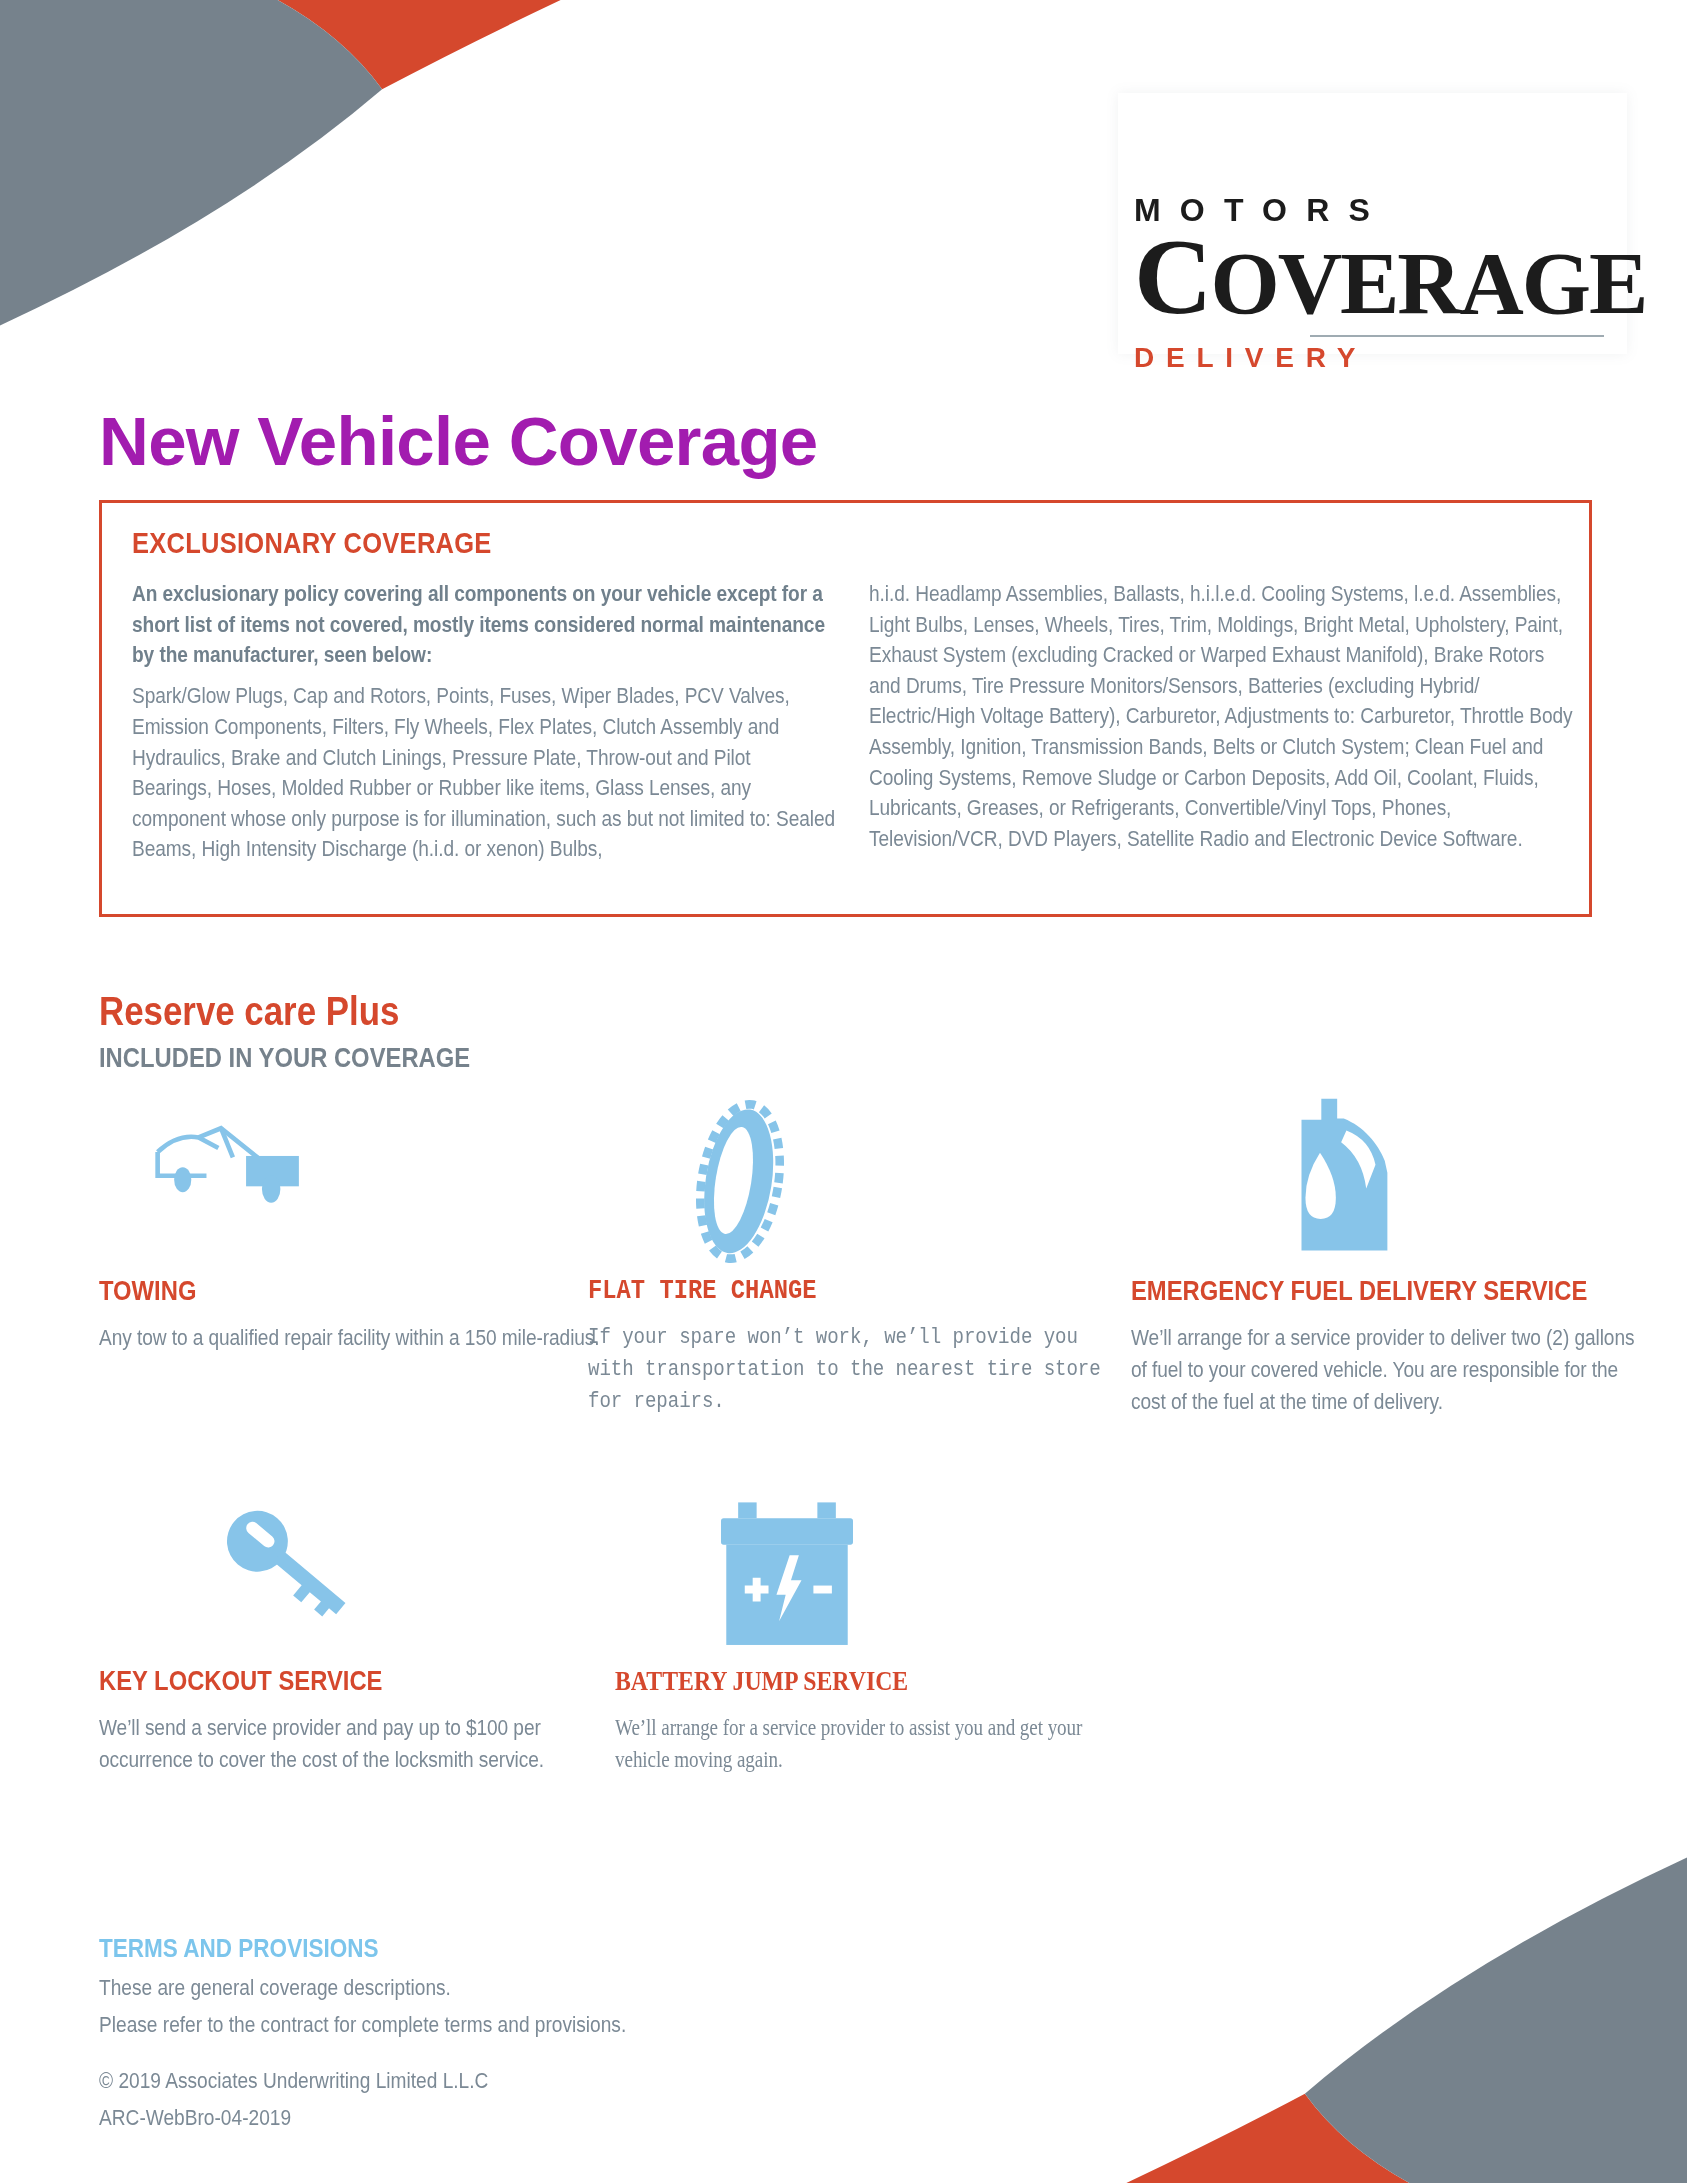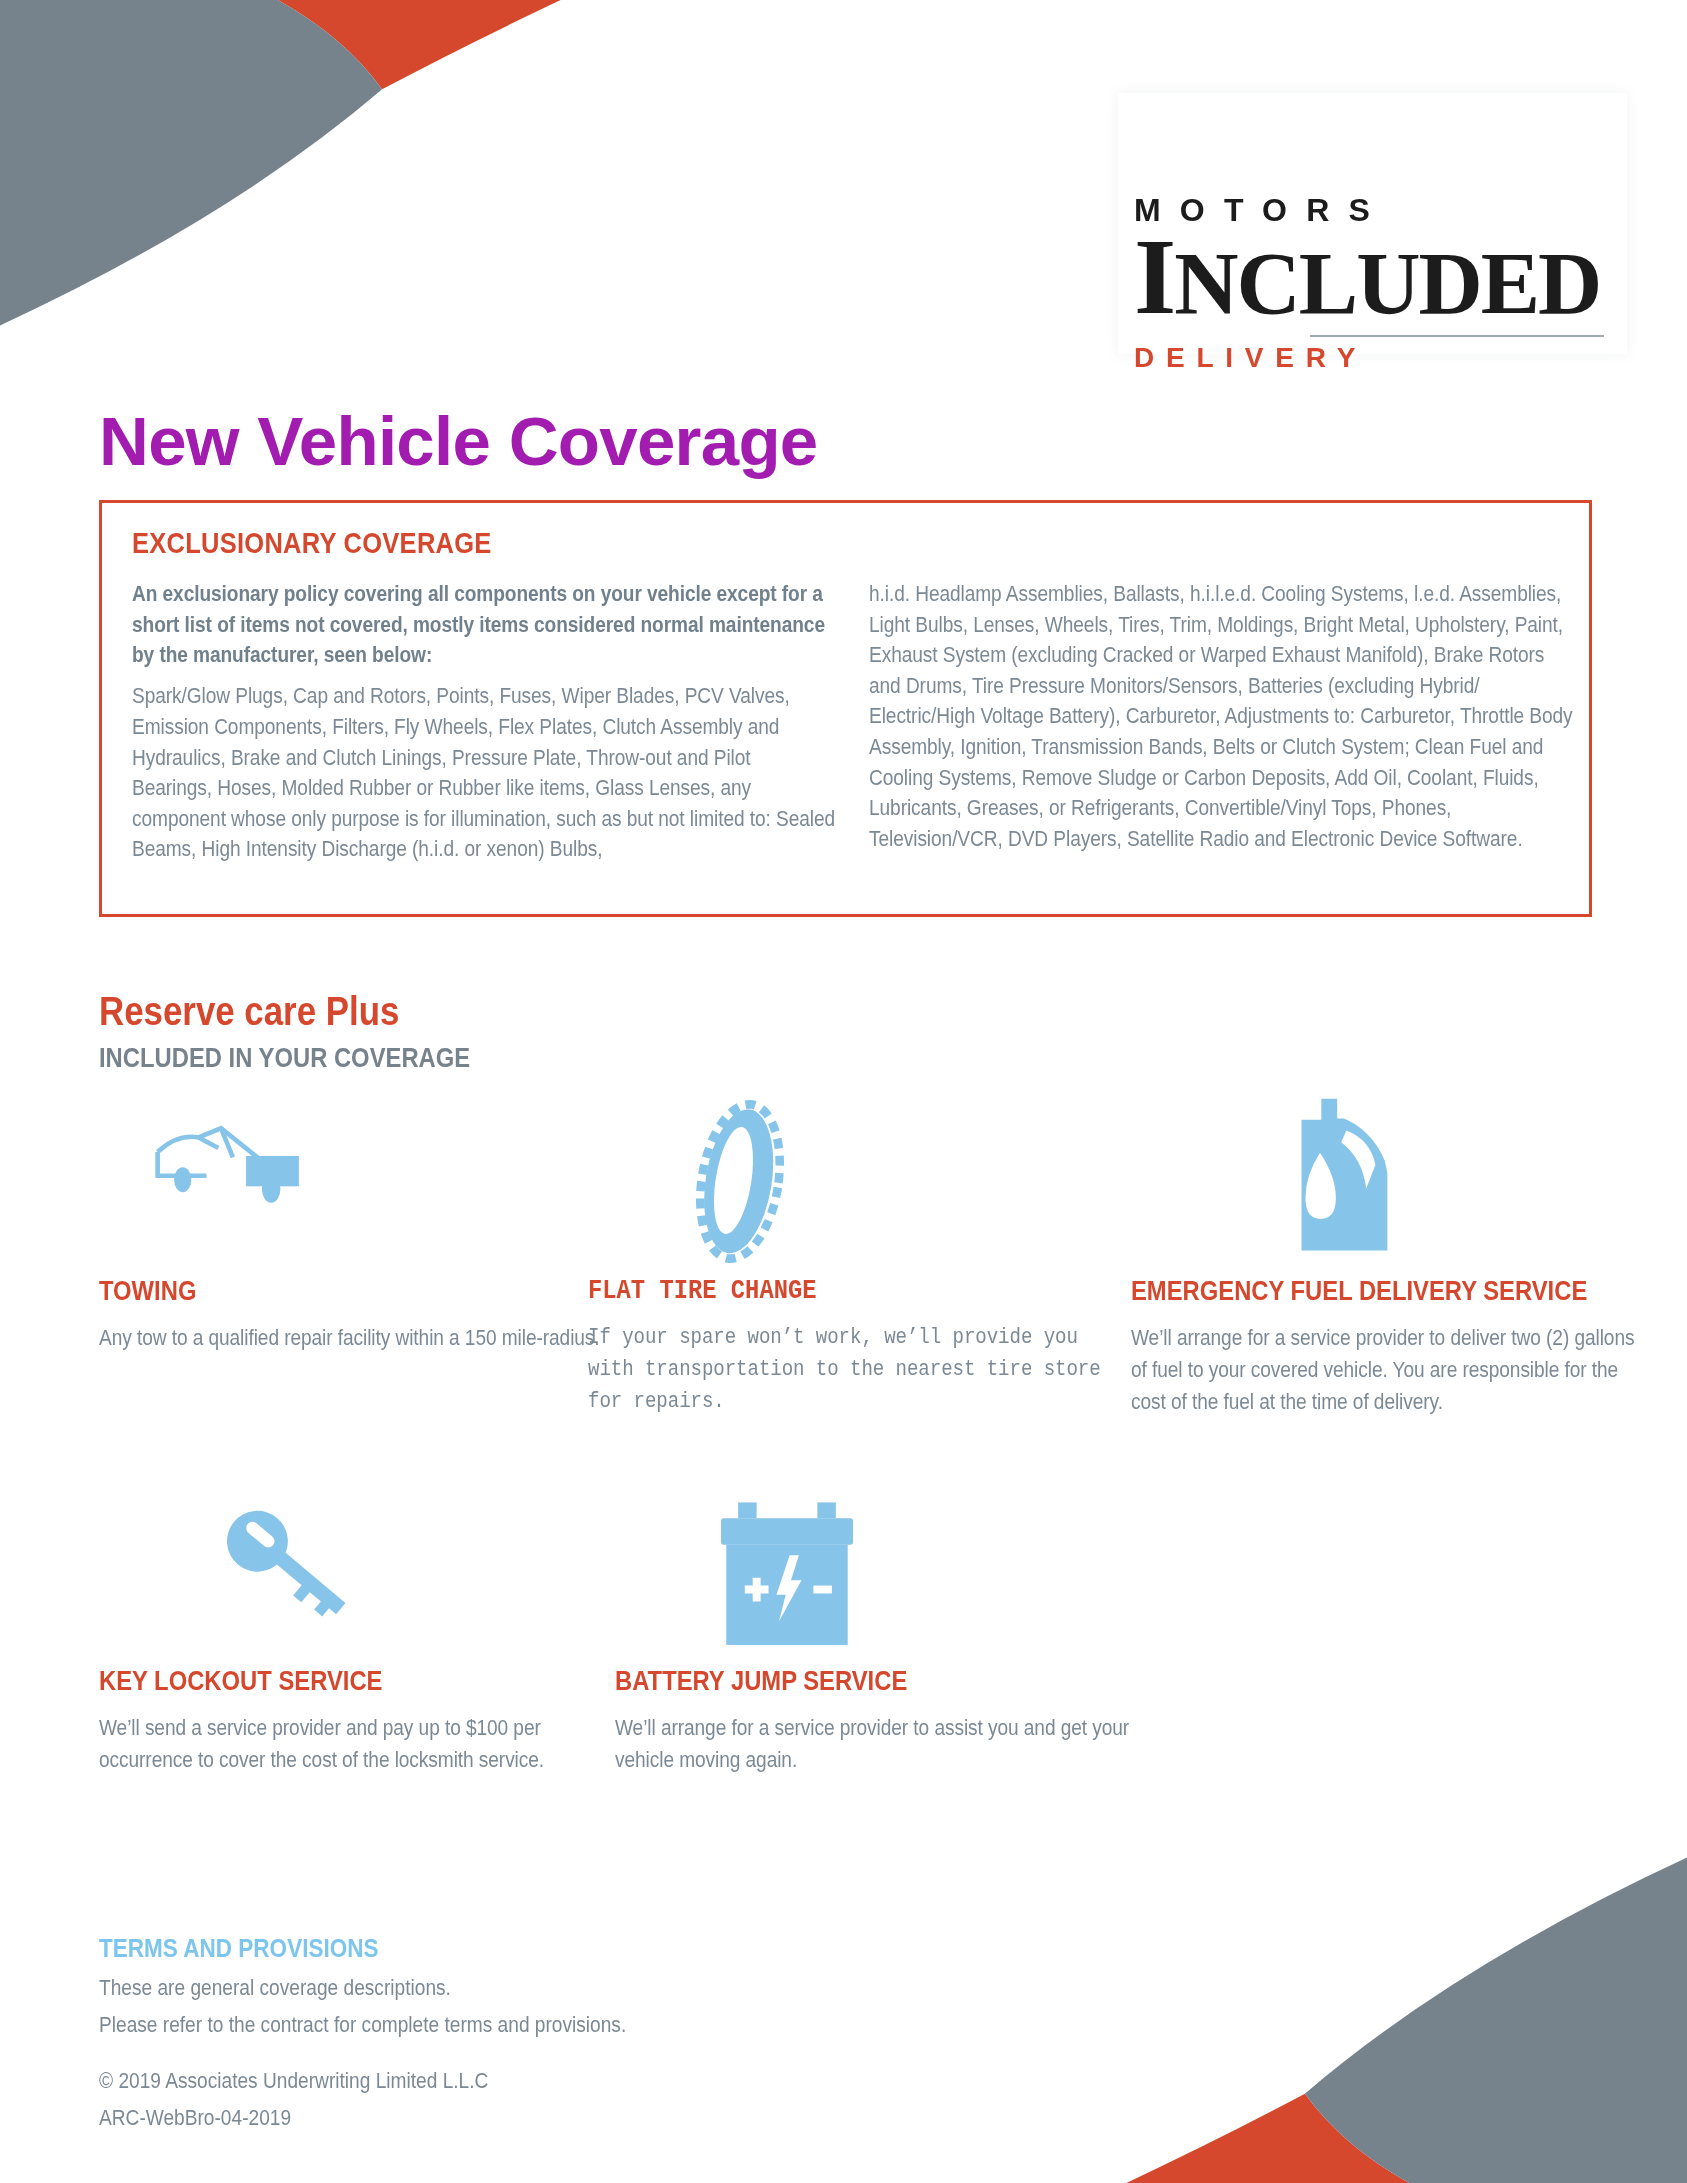--- a/index.html
+++ b/index.html
@@ -38,21 +38,21 @@
 
   
   .svc{width:516px;}
   .svc .icon-box{position:relative;height:185px;}
   .svc h3{margin:0 0 0 0;font-size:28px;font-weight:bold;color:#d5482d;line-height:1;}
   .svc p{margin:17px 0 0 0;font-size:22.5px;line-height:1.42;color:#7b8995;letter-spacing:-0.1px;}
   #svc-0{left:99px;top:1092px;}
   #svc-1{left:588px;top:1092px;font-family:Liberation Mono, monospace;}
   #svc-2{left:1131px;top:1092px;}
   #svc-3{left:99px;top:1482px;}
-  #svc-4{left:615px;top:1482px;}
+  #svc-4{left:615px;top:1482px;font-family:Liberation Serif, serif;}
   .ic{position:absolute;}
   #icon-tow{left:56px;top:26.5px;}
   #icon-tire{left:99px;top:6.6px;}
   #icon-fuel{left:152px;top:0px;}
   #icon-key{left:112px;top:13.2px;}
   #icon-battery{left:106px;top:20px;}
 
   
   #footer{left:99px;top:1935px;width:926px;}
   #footer .terms{font-size:26.5px;font-weight:bold;color:#7cc5ec;margin:0 0 12px 0;line-height:1;}
@@ -67,21 +67,21 @@
   <path d="M0,0 H420 Q520,55 578,135 Q350,330 0,492 Z" fill="#76828c"></path>
 </svg>
 <svg id="decor-br" class="abs" width="595" height="344" viewBox="0 0 900 520">
   <path d="M420,0 Q520,55 578,135 Q700,70 848,0 Z" fill="#d5482d"></path>
   <path d="M0,0 H420 Q520,55 578,135 Q350,330 0,492 Z" fill="#76828c"></path>
 </svg>
 
 <div id="logo-card" class="abs"></div>
 <div id="logo" class="abs">
   <div class="motors">MOTORS</div>
-  <div class="name">INCLUDED</div>
+  <div class="name">COVERAGE</div>
   <div class="rule"></div>
   <div class="tagline">DELIVERY</div>
 </div>
 
 <h1 id="page-title" class="abs">New Vehicle Coverage</h1>
 
 <div id="excl-box" class="abs">
   <h2 class="sx">EXCLUSIONARY COVERAGE</h2>
   <div class="excl-cols">
     <div class="excl-col">

